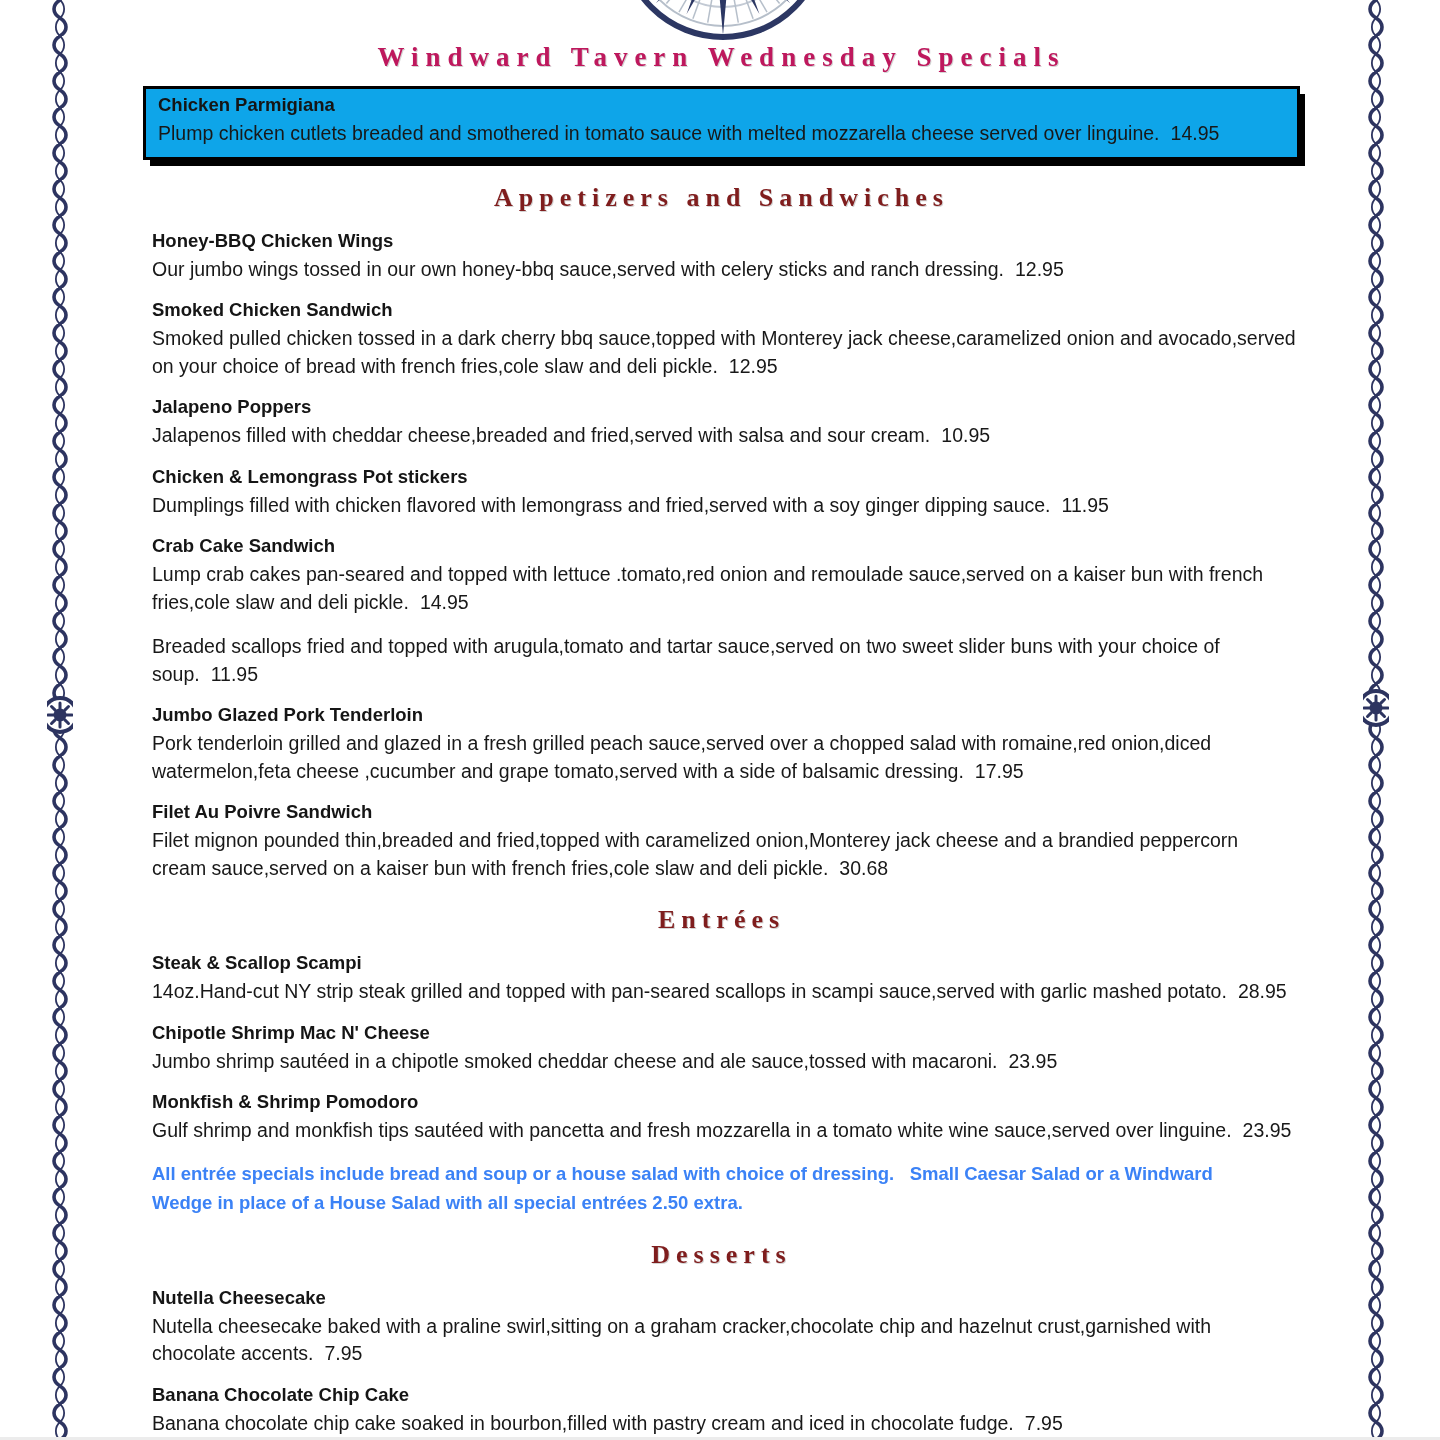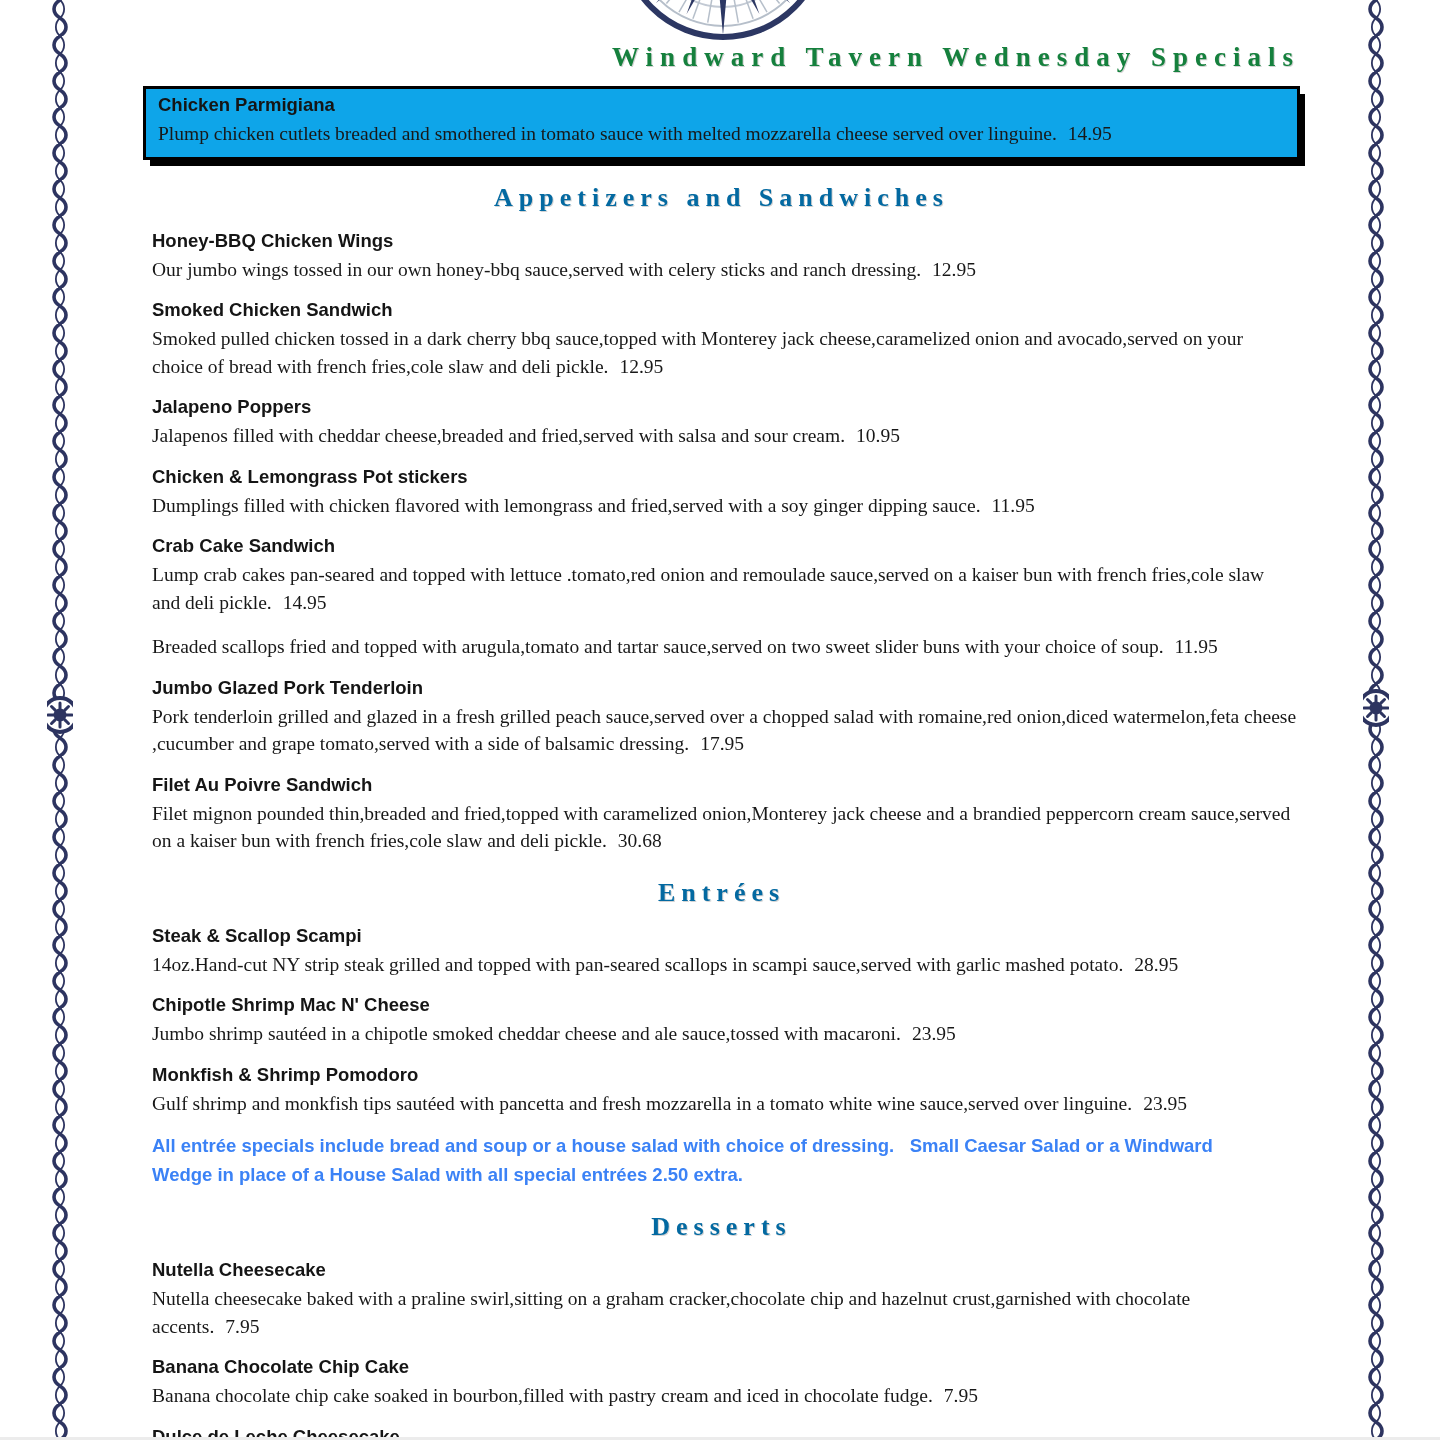--- a/index.html
+++ b/index.html
@@ -4,36 +4,36 @@
 <style>
   html,body{margin:0;padding:0;background:#ffffff;}
   body{width:1440px;height:1440px;position:relative;overflow:hidden;
        font-family:"Liberation Serif",serif;color:#121212;
        -webkit-font-smoothing:antialiased;}
   .chain{position:absolute;top:0;height:1440px;}
   .chain-left{left:47px;}
   .chain-right{left:1363px;}
   .compass{position:absolute;left:603px;top:0;width:240px;height:42px;}
   .main{position:absolute;left:143px;top:40px;width:1157px;}
-  h1.page-title{margin:0 0 12px 0;text-align:right;
+  h1.page-title{margin:0 0 12px 0;text-align:center;
        font-family:"Liberation Serif",serif;font-weight:bold;
-       font-size:27px;line-height:34px;letter-spacing:7px;color:#15803d;
+       font-size:27px;line-height:34px;letter-spacing:7px;color:#be185d;
        text-shadow:1px 1px 0 rgba(130,130,130,.35);}
   .featured-box{border:3px solid #000;box-shadow:6px 7px 0 -1px #000;
        background:#0ea5e9;padding:4px 12px 9px 12px;margin:0 0 2px 0;}
   .section-heading{margin:22px 0 0 0;text-align:center;
        font-family:"Liberation Serif",serif;font-weight:bold;
-       font-size:26px;line-height:32px;letter-spacing:6px;color:#0369a1;
+       font-size:26px;line-height:32px;letter-spacing:6px;color:#7f1d1d;
        text-shadow:1px 1px 0 rgba(130,130,130,.35);}
   .menu-section .items{padding-left:9px;}
   .menu-item{margin-top:17px;}
   .featured-box .menu-item{margin-top:2px;}
   .item-name{font-family:"Liberation Sans",sans-serif;font-weight:bold;
        font-size:18.5px;line-height:20px;color:#151515;}
-  .item-desc{margin-top:5px;font-family:Liberation Serif, serif;
+  .item-desc{margin-top:5px;font-family:Liberation Sans, sans-serif;
        font-size:19.5px;line-height:27.5px;max-width:1145px;color:#181818;}
   .price{margin-left:11px;white-space:nowrap;}
   .section-note{margin:14px 0 0 9px;font-family:"Liberation Sans",sans-serif;
        font-weight:bold;font-size:18.5px;line-height:29px;max-width:1105px;
        white-space:pre-wrap;color:#3b82f6;}
   .bottom-edge{position:absolute;left:0;right:0;bottom:0;height:3px;background:#ececec;}
   .defs-svg{position:absolute;width:0;height:0;}
 </style>
 </head>
 <body>

